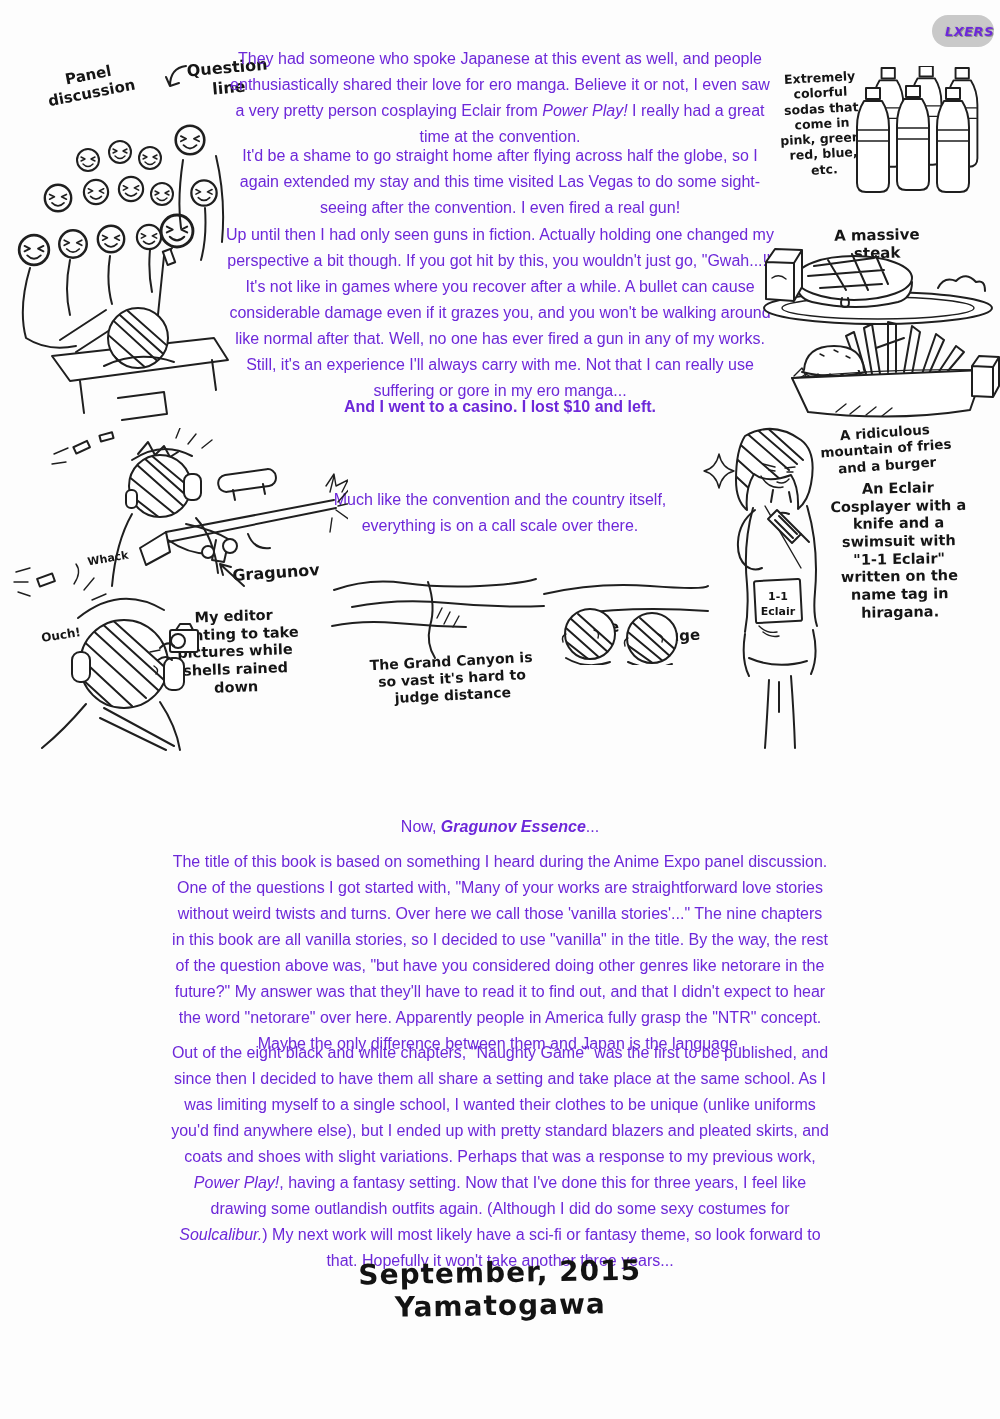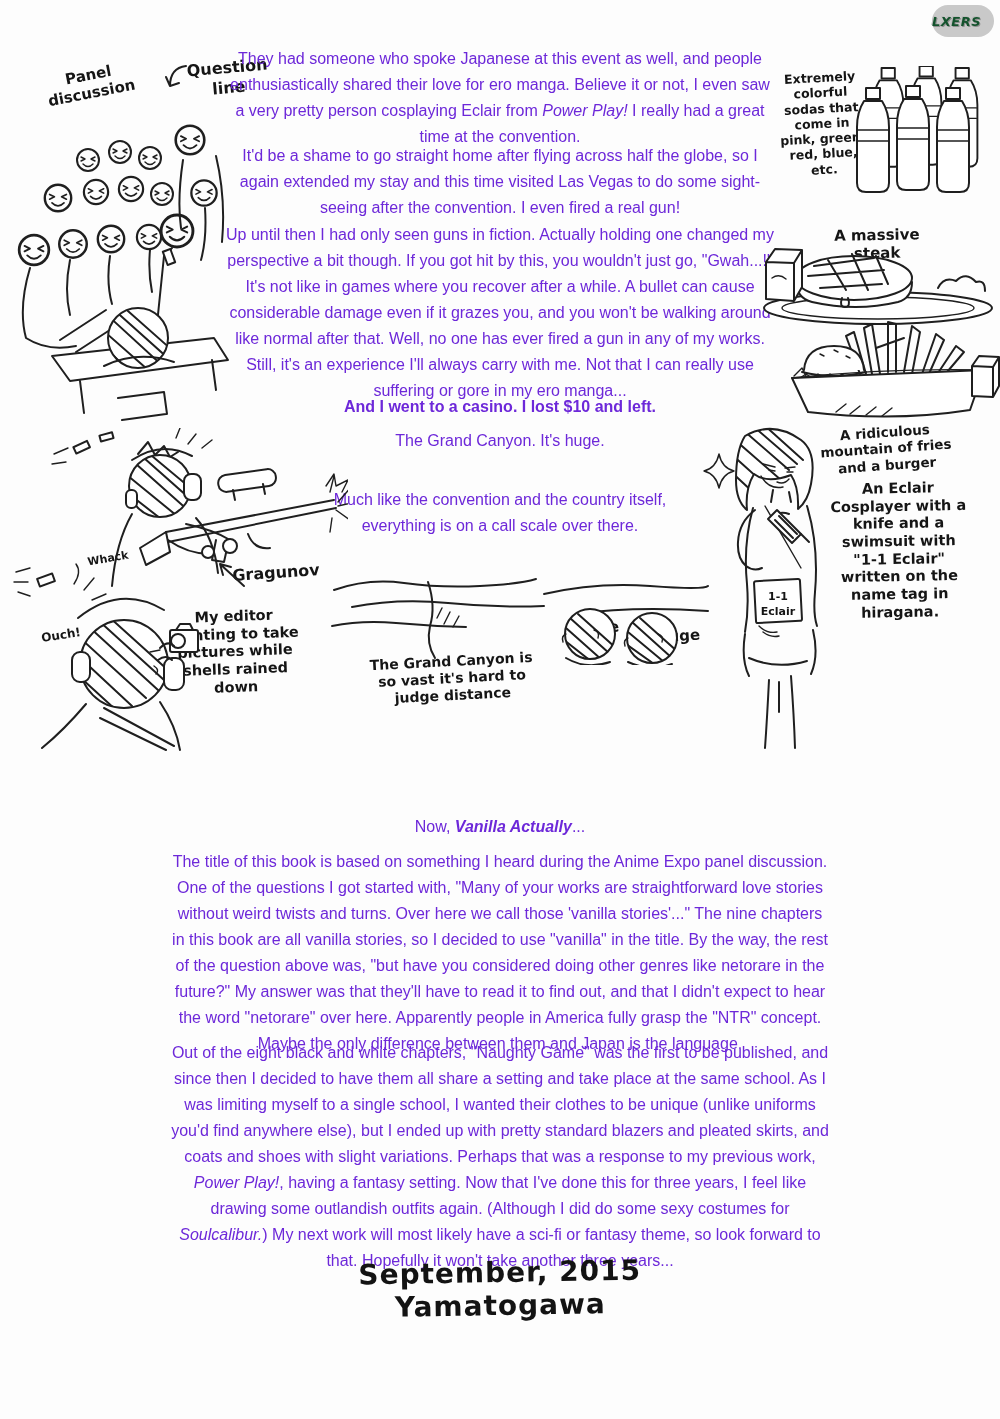--- a/index.html
+++ b/index.html
@@ -11,24 +11,24 @@
   .blk{display:block;}
   .bolditalic{font-weight:bold;font-style:italic;}
   .hand{position:absolute;font-family:"DejaVu Sans",sans-serif;font-weight:bold;color:#151515;
         text-align:center;line-height:1.22;}
   .sketch{position:absolute;}
   .sketch path,.sketch circle,.sketch rect,.sketch ellipse,.sketch line,.sketch polyline{
         fill:none;stroke:#1f1f1f;stroke-width:2;stroke-linecap:round;stroke-linejoin:round;}
   .sketch .wfill{fill:#ffffff;}
   .sketch .thin{stroke-width:1.4;}
   .sketch text{stroke:none;fill:#151515;font-family:"DejaVu Sans",sans-serif;font-weight:bold;}
-  #watermark{position:absolute;top:5px;right:6px;width:62px;height:32px;border-radius:16px;
-        background:#c9c9c9;display:flex;align-items:center;justify-content:flex-start;
+  #watermark{position:absolute;top:15px;right:6px;width:62px;height:32px;border-radius:16px;
+        background:#c9c9c9;display:flex;align-items:center;justify-content:flex-end;
         font-family:"DejaVu Sans",sans-serif;font-weight:900;font-style:italic;font-size:13px;
-        color:#14532d;text-shadow:1px 1px 0 #8f8f8f,-1px -1px 0 #bdbdbd;letter-spacing:.5px;}
+        color:#6d28d9;text-shadow:1px 1px 0 #8f8f8f,-1px -1px 0 #bdbdbd;letter-spacing:.5px;}
   #signature{position:absolute;top:1256px;left:250px;width:500px;text-align:center;
         font-family:"DejaVu Sans",sans-serif;font-weight:bold;font-size:28px;color:#131313;
         transform:rotate(-1deg);letter-spacing:1px;}
 </style>
 </head>
 <body>
 
 <div id="page">
 
   <div id="watermark">
@@ -54,27 +54,26 @@
 
   <p class="body-text" style="top:46px;left:230px;width:540px;"><span>They had someone who spoke Japanese at this event as well, and people enthusiastically shared their love for ero manga. Believe it or not, I even saw a very pretty person cosplaying Eclair from </span><em>Power Play!</em><span> I really had a great time at the convention.</span></p>
 
   <p class="body-text" style="top:143px;left:222px;width:556px;text-align:center;">It'd be a shame to go straight home after flying across half the globe, so I again extended my stay and this time visited Las Vegas to do some sight-seeing after the convention. I even fired a real gun!</p>
 
   <p class="body-text" style="top:222px;left:222px;width:556px;">Up until then I had only seen guns in fiction. Actually holding one changed my perspective a bit though. If you got hit by this, you wouldn't just go, "Gwah...!" It's not like in games where you recover after a while. A bullet can cause considerable damage even if it grazes you, and you won't be walking around like normal after that. Well, no one has ever fired a gun in any of my works. Still, it's an experience I'll always carry with me. Not that I can really use suffering or gore in my ero manga...</p>
 
   <p class="body-text" style="top:394px;left:280px;width:440px;font-weight:bold;">And I went to a casino. I lost $10 and left.</p>
 
   <p class="body-text" style="top:428px;left:330px;width:340px;">
-      <span class="blk">The Grand Canyon. It's huge.</span>
     </p>
 
   <p class="body-text" style="top:487px;left:318px;width:364px;">Much like the convention and the country itself, everything is on a call scale over there.</p>
 
 
-  <p class="body-text" style="top:814px;left:300px;width:400px;"><span>Now, </span><span class="bolditalic">Vanilla Actually</span><span>...</span></p>
+  <p class="body-text" style="top:814px;left:300px;width:400px;"><span>Now, </span><span class="bolditalic">Gragunov Essence</span><span>...</span></p>
 
   <p class="body-text" style="top:849px;left:170px;width:660px;">The title of this book is based on something I heard during the Anime Expo panel discussion. One of the questions I got started with, "Many of your works are straightforward love stories without weird twists and turns. Over here we call those 'vanilla stories'..." The nine chapters in this book are all vanilla stories, so I decided to use "vanilla" in the title. By the way, the rest of the question above was, "but have you considered doing other genres like netorare in the future?" My answer was that they'll have to read it to find out, and that I didn't expect to hear the word "netorare" over here. Apparently people in America fully grasp the "NTR" concept. Maybe the only difference between them and Japan is the language.</p>
 
   <p class="body-text" style="top:1040px;left:170px;width:660px;"><span>Out of the eight black and white chapters, "Naughty Game" was the first to be published, and since then I decided to have them all share a setting and take place at the same school. As I was limiting myself to a single school, I wanted their clothes to be unique (unlike uniforms you'd find anywhere else), but I ended up with pretty standard blazers and pleated skirts, and coats and shoes with slight variations. Perhaps that was a response to my previous work, </span><em>Power Play!</em><span>, having a fantasy setting. Now that I've done this for three years, I feel like drawing some outlandish outfits again. (Although I did do some sexy costumes for </span><em>Soulcalibur.</em><span>) My next work will most likely have a sci-fi or fantasy theme, so look forward to that. Hopefully it won't take another three years...</span></p>
 
   <div id="signature">September, 2015 Yamatogawa</div>
 
   <svg class="sketch" style="top:98px;left:0;" width="235" height="335" viewBox="0 0 235 335">
     <defs>
       <g id="face">

